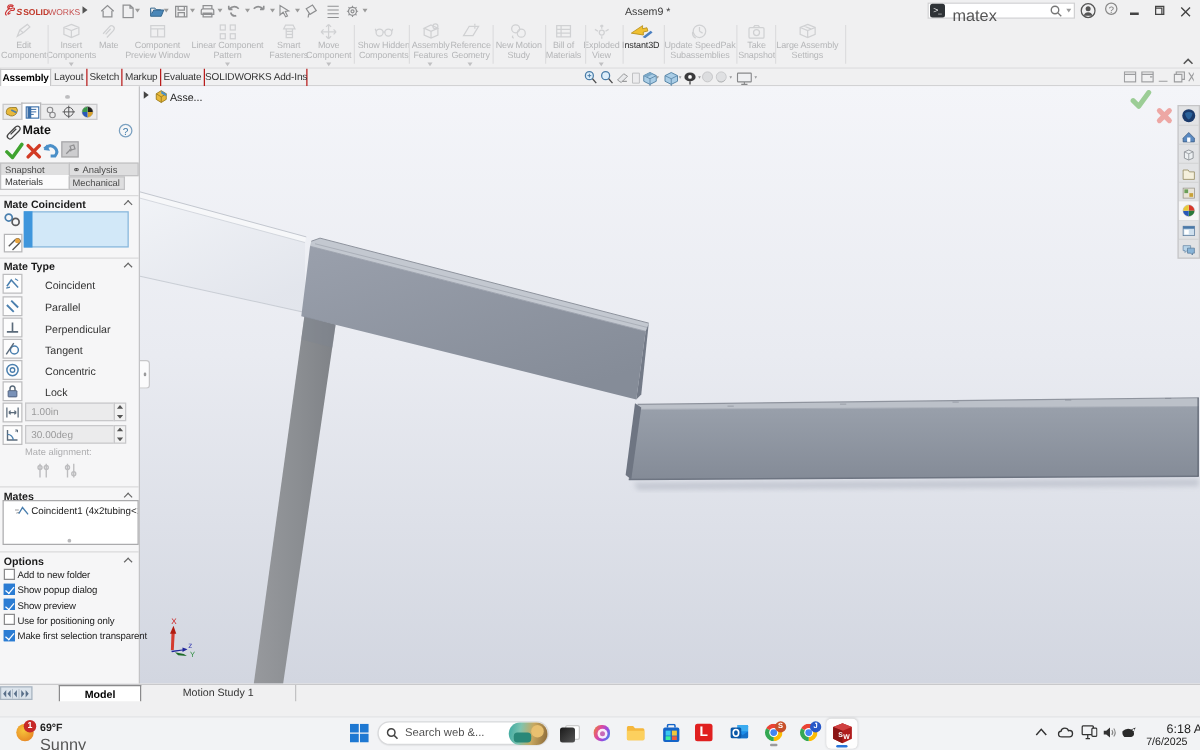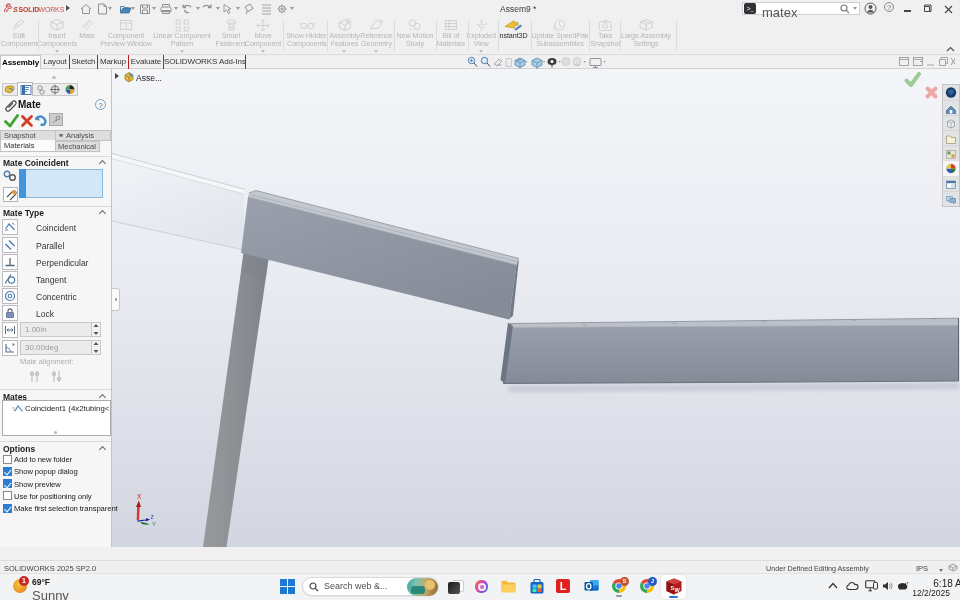--- a/index.html
+++ b/index.html
@@ -563,30 +563,33 @@
       <div class="cb on" style="top:397.5px"></div>
         <div class="cblab" style="top:398px">Show popup dialog</div>
       <div class="cb on" style="top:410px"></div>
         <div class="cblab" style="top:410.5px">Show preview</div>
       <div class="cb" style="top:422px"></div>
         <div class="cblab" style="top:422.5px">Use for positioning only</div>
       <div class="cb on" style="top:434.5px"></div>
         <div class="cblab" style="top:435px">Make first selection transparent</div>
     </div>
   </div>
-  <div id="statusbar">
-    <div class="abs" style="left:4px;top:2.5px">SOLIDWORKS 2025 SP2.0</div>
-    <div class="abs" style="left:766px;top:3px;font-size:7.2px">Under Defined</div>
-    <div class="abs" style="left:814px;top:3px;font-size:7.2px">Editing Assembly</div>
-    <div class="abs" style="left:916px;top:3px">IPS</div>
-    <div class="caret" style="left:939px;top:8px;border-top-color:#777"></div>
-    <svg class="abs" style="left:948px;top:2px" width="10" height="9" viewBox="0 0 10 9">
-        <path d="M1 3 L5 1 L9 3 L9 6 L5 8 L1 6 Z" fill="#e8e8ea" stroke="#8a8a8c" stroke-width="0.8"></path>
-        <path d="M1 3 L5 5 L9 3 M5 5 V8" stroke="#8a8a8c" stroke-width="0.7" fill="none"></path>
-      </svg>
+  <div id="modeltabs">
+    <div class="abs" style="left:0;top:1px;width:26px;height:11px;background:#dce4ec;border:1px solid #a8b4c0"></div>
+    <svg class="abs" style="left:1px;top:3px" width="25" height="8" viewBox="0 0 25 8">
+      <g fill="#5a708a">
+          <path d="M4 1 L1.5 4 L4 7 Z M7.5 1 L5 4 L7.5 7 Z"></path>
+          <path d="M12.5 1 L10 4 L12.5 7 Z"></path>
+          <path d="M16 1 L18.5 4 L16 7 Z M19.5 1 L22 4 L19.5 7 Z"></path>
+        </g>
+      <line x1="9" y1="0" x2="9" y2="8" stroke="#a8b4c0" stroke-width="0.6"></line>
+      <line x1="14.2" y1="0" x2="14.2" y2="8" stroke="#a8b4c0" stroke-width="0.6"></line>
+    </svg>
+    <div class="abs" style="left:47px;top:0;width:66px;height:13px;background:#fff;border:1px solid #8a8a8c;border-bottom:none;font-size:8.5px;font-weight:bold;color:#000;text-align:center;line-height:13px">Model</div>
+    <div class="abs" style="left:113px;top:0;width:124px;height:13px;border-right:1px solid #c2c2c4;font-size:8.5px;color:#333;text-align:center;line-height:13px">Motion Study 1</div>
   </div>
   <div id="taskbar">
 
     <div class="abs" style="left:13px;top:5px;width:14px;height:14px;border-radius:50%;background:radial-gradient(circle at 40% 40%,#f6c23a,#e2761f)"></div>
     <div class="abs" style="left:19px;top:1.5px;width:10px;height:10px;border-radius:50%;background:#c62828;color:#fff;font-size:7px;font-weight:bold;text-align:center;line-height:10px">1</div>
     <div class="abs" style="left:32px;top:3px;font-size:8.5px;font-weight:bold;color:#222">69°F</div>
     <div class="abs" style="left:32px;top:13.5px;font-size:13px;color:#555">Sunny</div>
 
     <svg class="abs" style="left:280px;top:5px" width="15" height="15" viewBox="0 0 15 15">
         <rect x="0" y="0" width="7" height="7" fill="#1e78d2"></rect>
@@ -681,15 +684,15 @@
       </svg>
     <svg class="abs" style="left:882px;top:7px" width="12" height="10" viewBox="0 0 12 10">
         <path d="M1 3.5 H3 L6 1 V9 L3 6.5 H1 Z" fill="#333"></path>
         <path d="M7.5 3 Q9 5 7.5 7 M9 1.8 Q11.3 5 9 8.2" fill="none" stroke="#888" stroke-width="0.9"></path>
       </svg>
     <svg class="abs" style="left:897px;top:7px" width="13" height="10" viewBox="0 0 13 10">
         <path d="M1 4 Q4 1 8 2.5 L11.5 1 L10 4.5 Q11 7.5 8 8.5 L2.5 8.5 Q0.5 7 1 4" fill="#2a2a2a"></path>
         <circle cx="9.8" cy="3" r="0.9" fill="#f2f3f5"></circle>
       </svg>
     <div class="abs" style="left:928px;top:3.5px;width:42px;text-align:right;font-size:10px;color:#222;white-space:nowrap">6:18 AM</div>
-    <div class="abs" style="left:908px;top:13.5px;width:42px;text-align:right;font-size:8.5px;color:#222;white-space:nowrap">12/2/2025</div>
+    <div class="abs" style="left:908px;top:13.5px;width:42px;text-align:right;font-size:8.5px;color:#222;white-space:nowrap">7/6/2025</div>
   </div>
 </div>
 
 </body></html>

